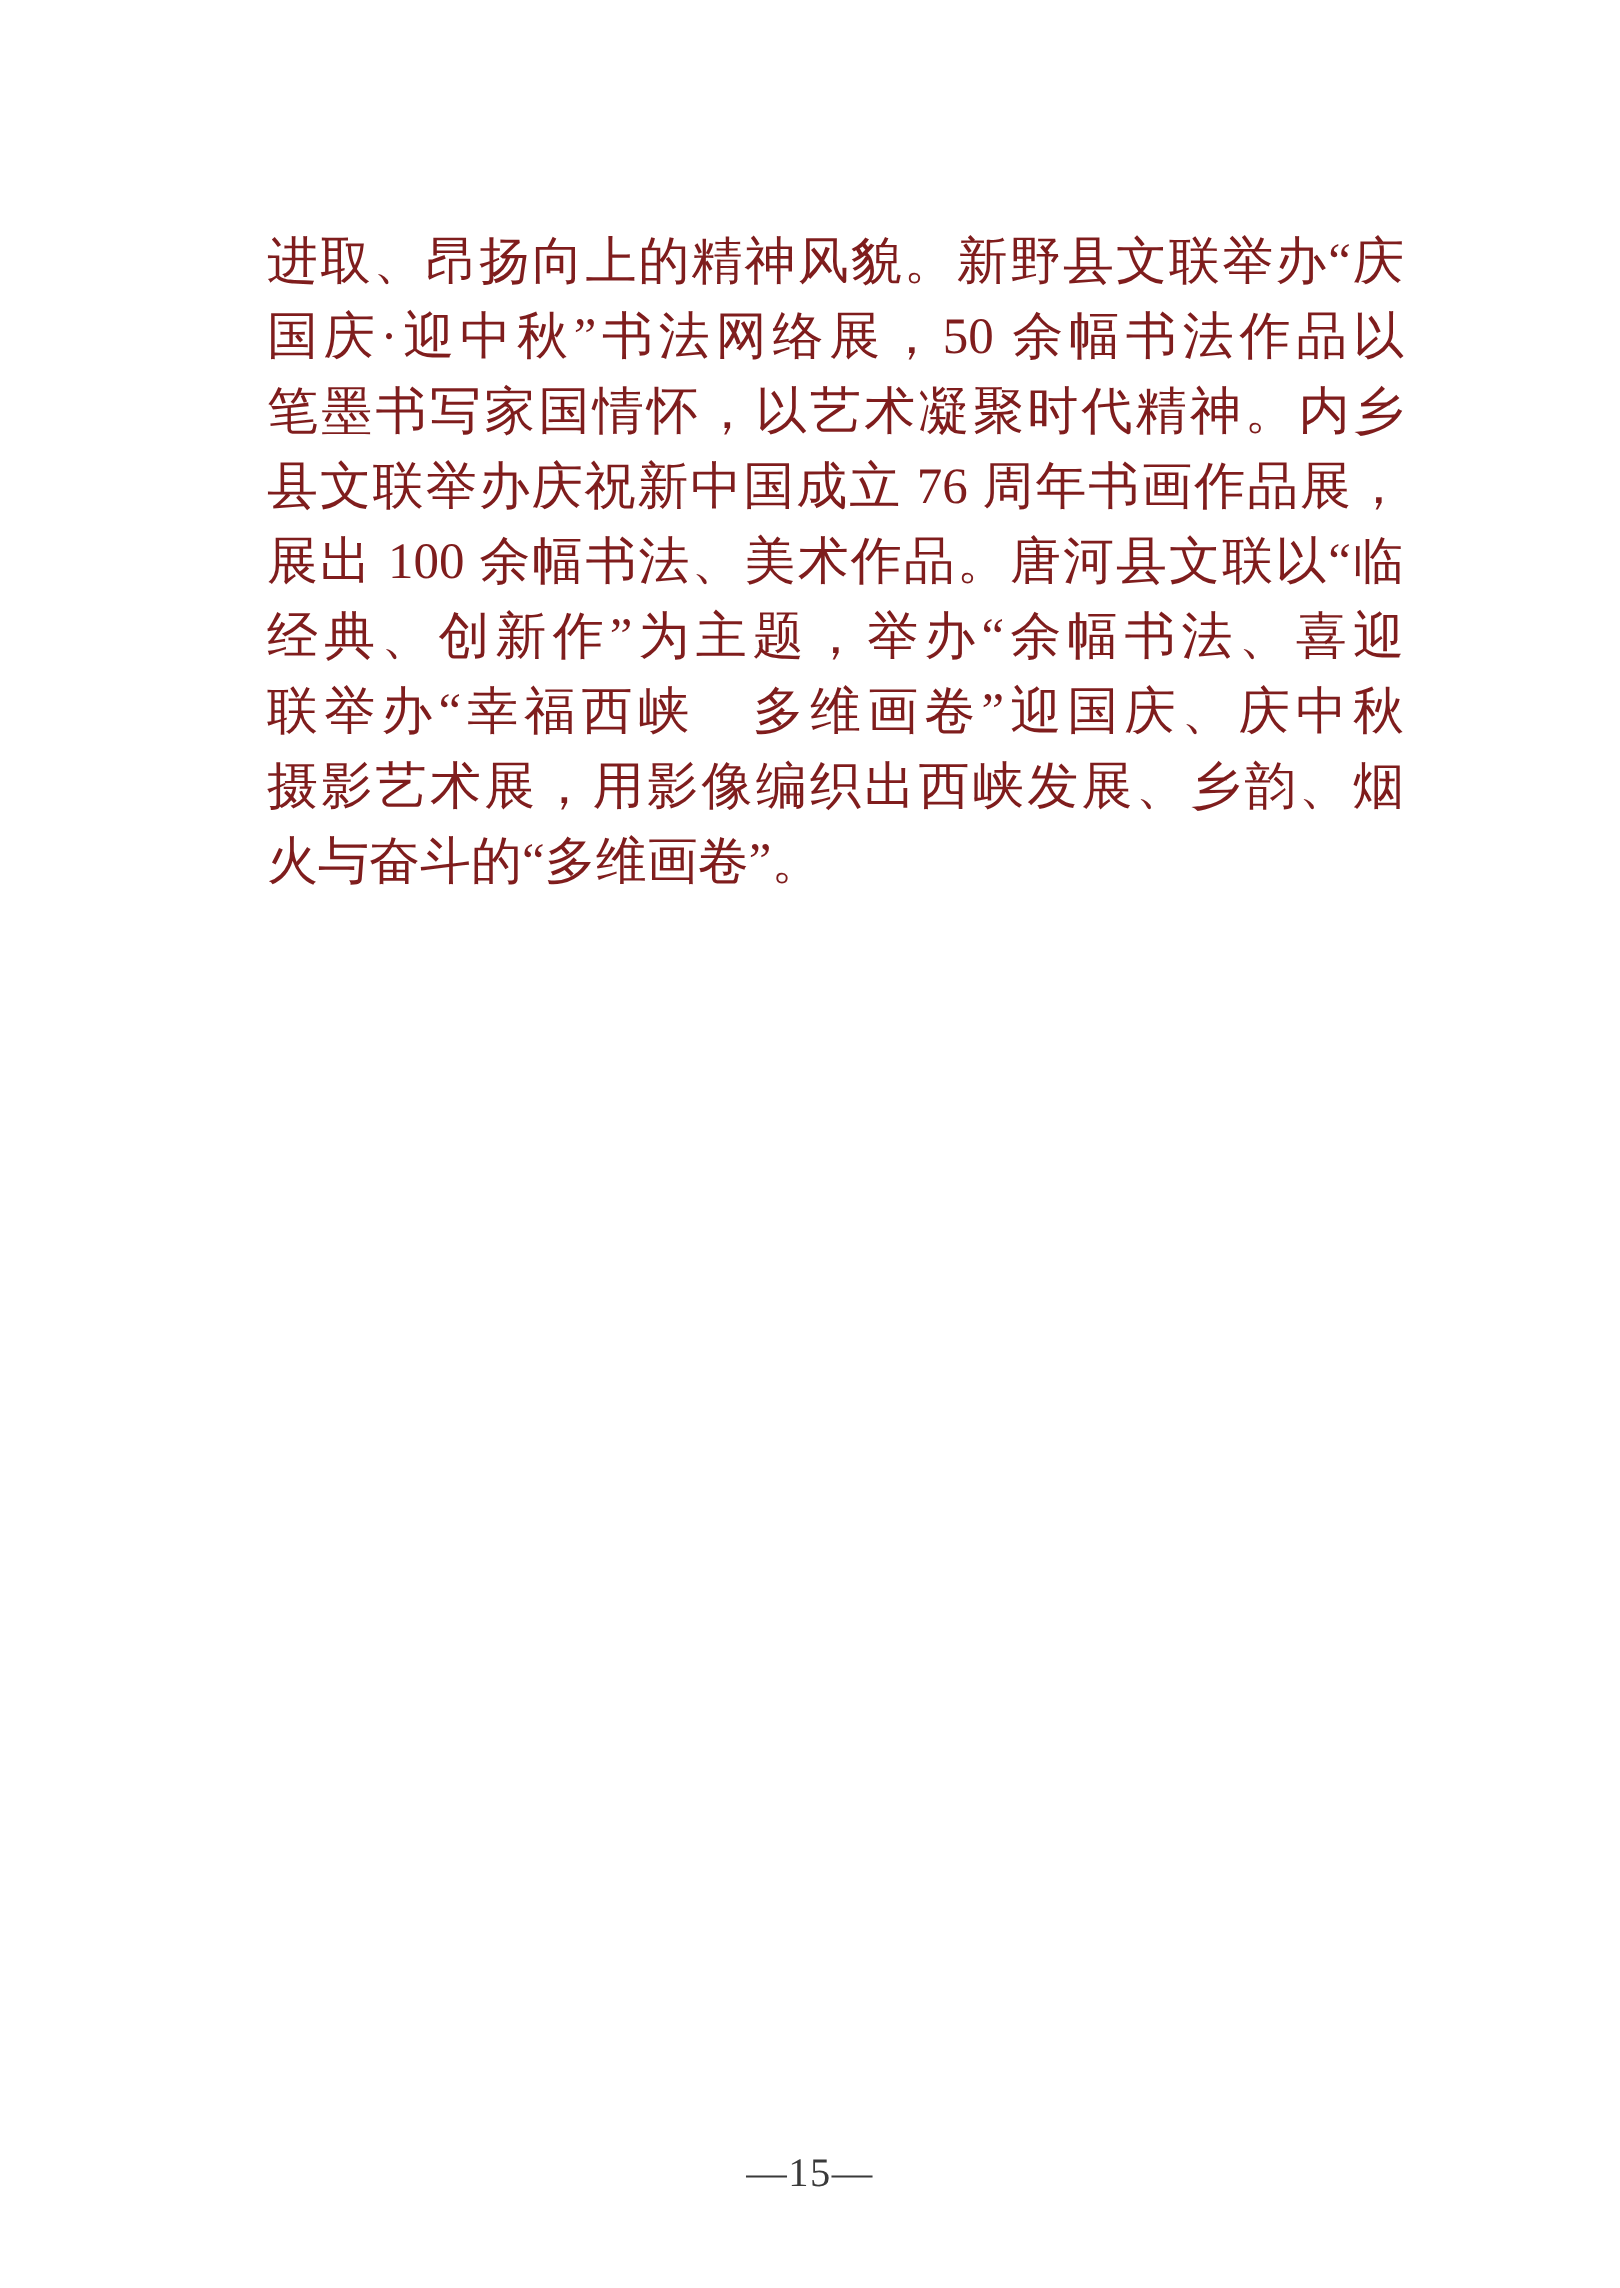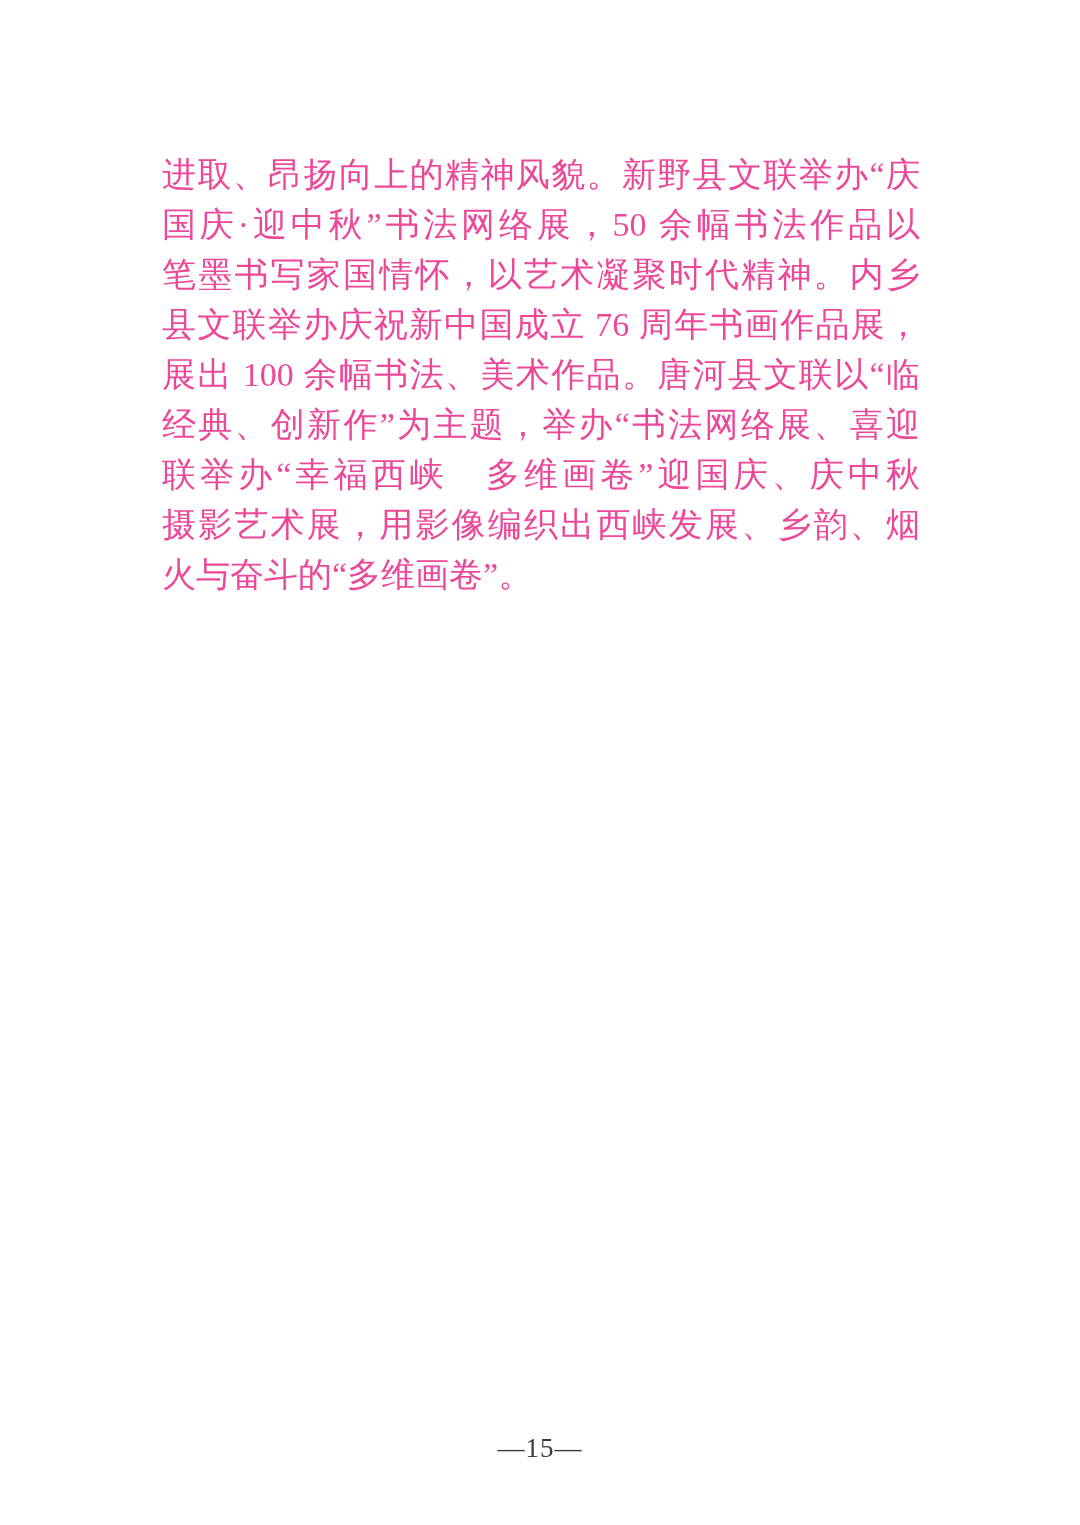--- a/index.html
+++ b/index.html
@@ -10,24 +10,24 @@
   .page {
     position: relative;
     width: 1080px;
     height: 1525px;
     background: #ffffff;
     overflow: hidden;
     font-family: "Liberation Serif", "DejaVu Serif", serif;
   }
   .text-block {
     position: absolute;
-    left: 162px;
+    left: 178px;
     top: 150px;
     width: 758px;
-    color: #ec4899;
+    color: #7f1d1d;
     font-size: 34px;
     line-height: 50px;
   }
   .text-line {
     text-align: justify;
     text-align-last: justify;
     height: 50px;
     white-space: nowrap;
   }
   .text-line.last {
@@ -49,21 +49,21 @@
 <body>
 
 <div class="page">
 
   <div class="text-block">
     <div class="text-line">进取、昂扬向上的精神风貌。新野县文联举办“庆</div>
     <div class="text-line">国庆·迎中秋”书法网络展，50 余幅书法作品以</div>
     <div class="text-line">笔墨书写家国情怀，以艺术凝聚时代精神。内乡</div>
     <div class="text-line">县文联举办庆祝新中国成立 76 周年书画作品展，</div>
     <div class="text-line">展出 100 余幅书法、美术作品。唐河县文联以“临</div>
-    <div class="text-line">经典、创新作”为主题，举办“书法网络展、喜迎</div>
+    <div class="text-line">经典、创新作”为主题，举办“余幅书法、喜迎</div>
     <div class="text-line">联举办“幸福西峡　多维画卷”迎国庆、庆中秋</div>
     <div class="text-line">摄影艺术展，用影像编织出西峡发展、乡韵、烟</div>
     <div class="text-line last">火与奋斗的“多维画卷”。</div>
   </div>
 
   <div class="page-number">—15—</div>
 
 </div>
 
 </body></html>

